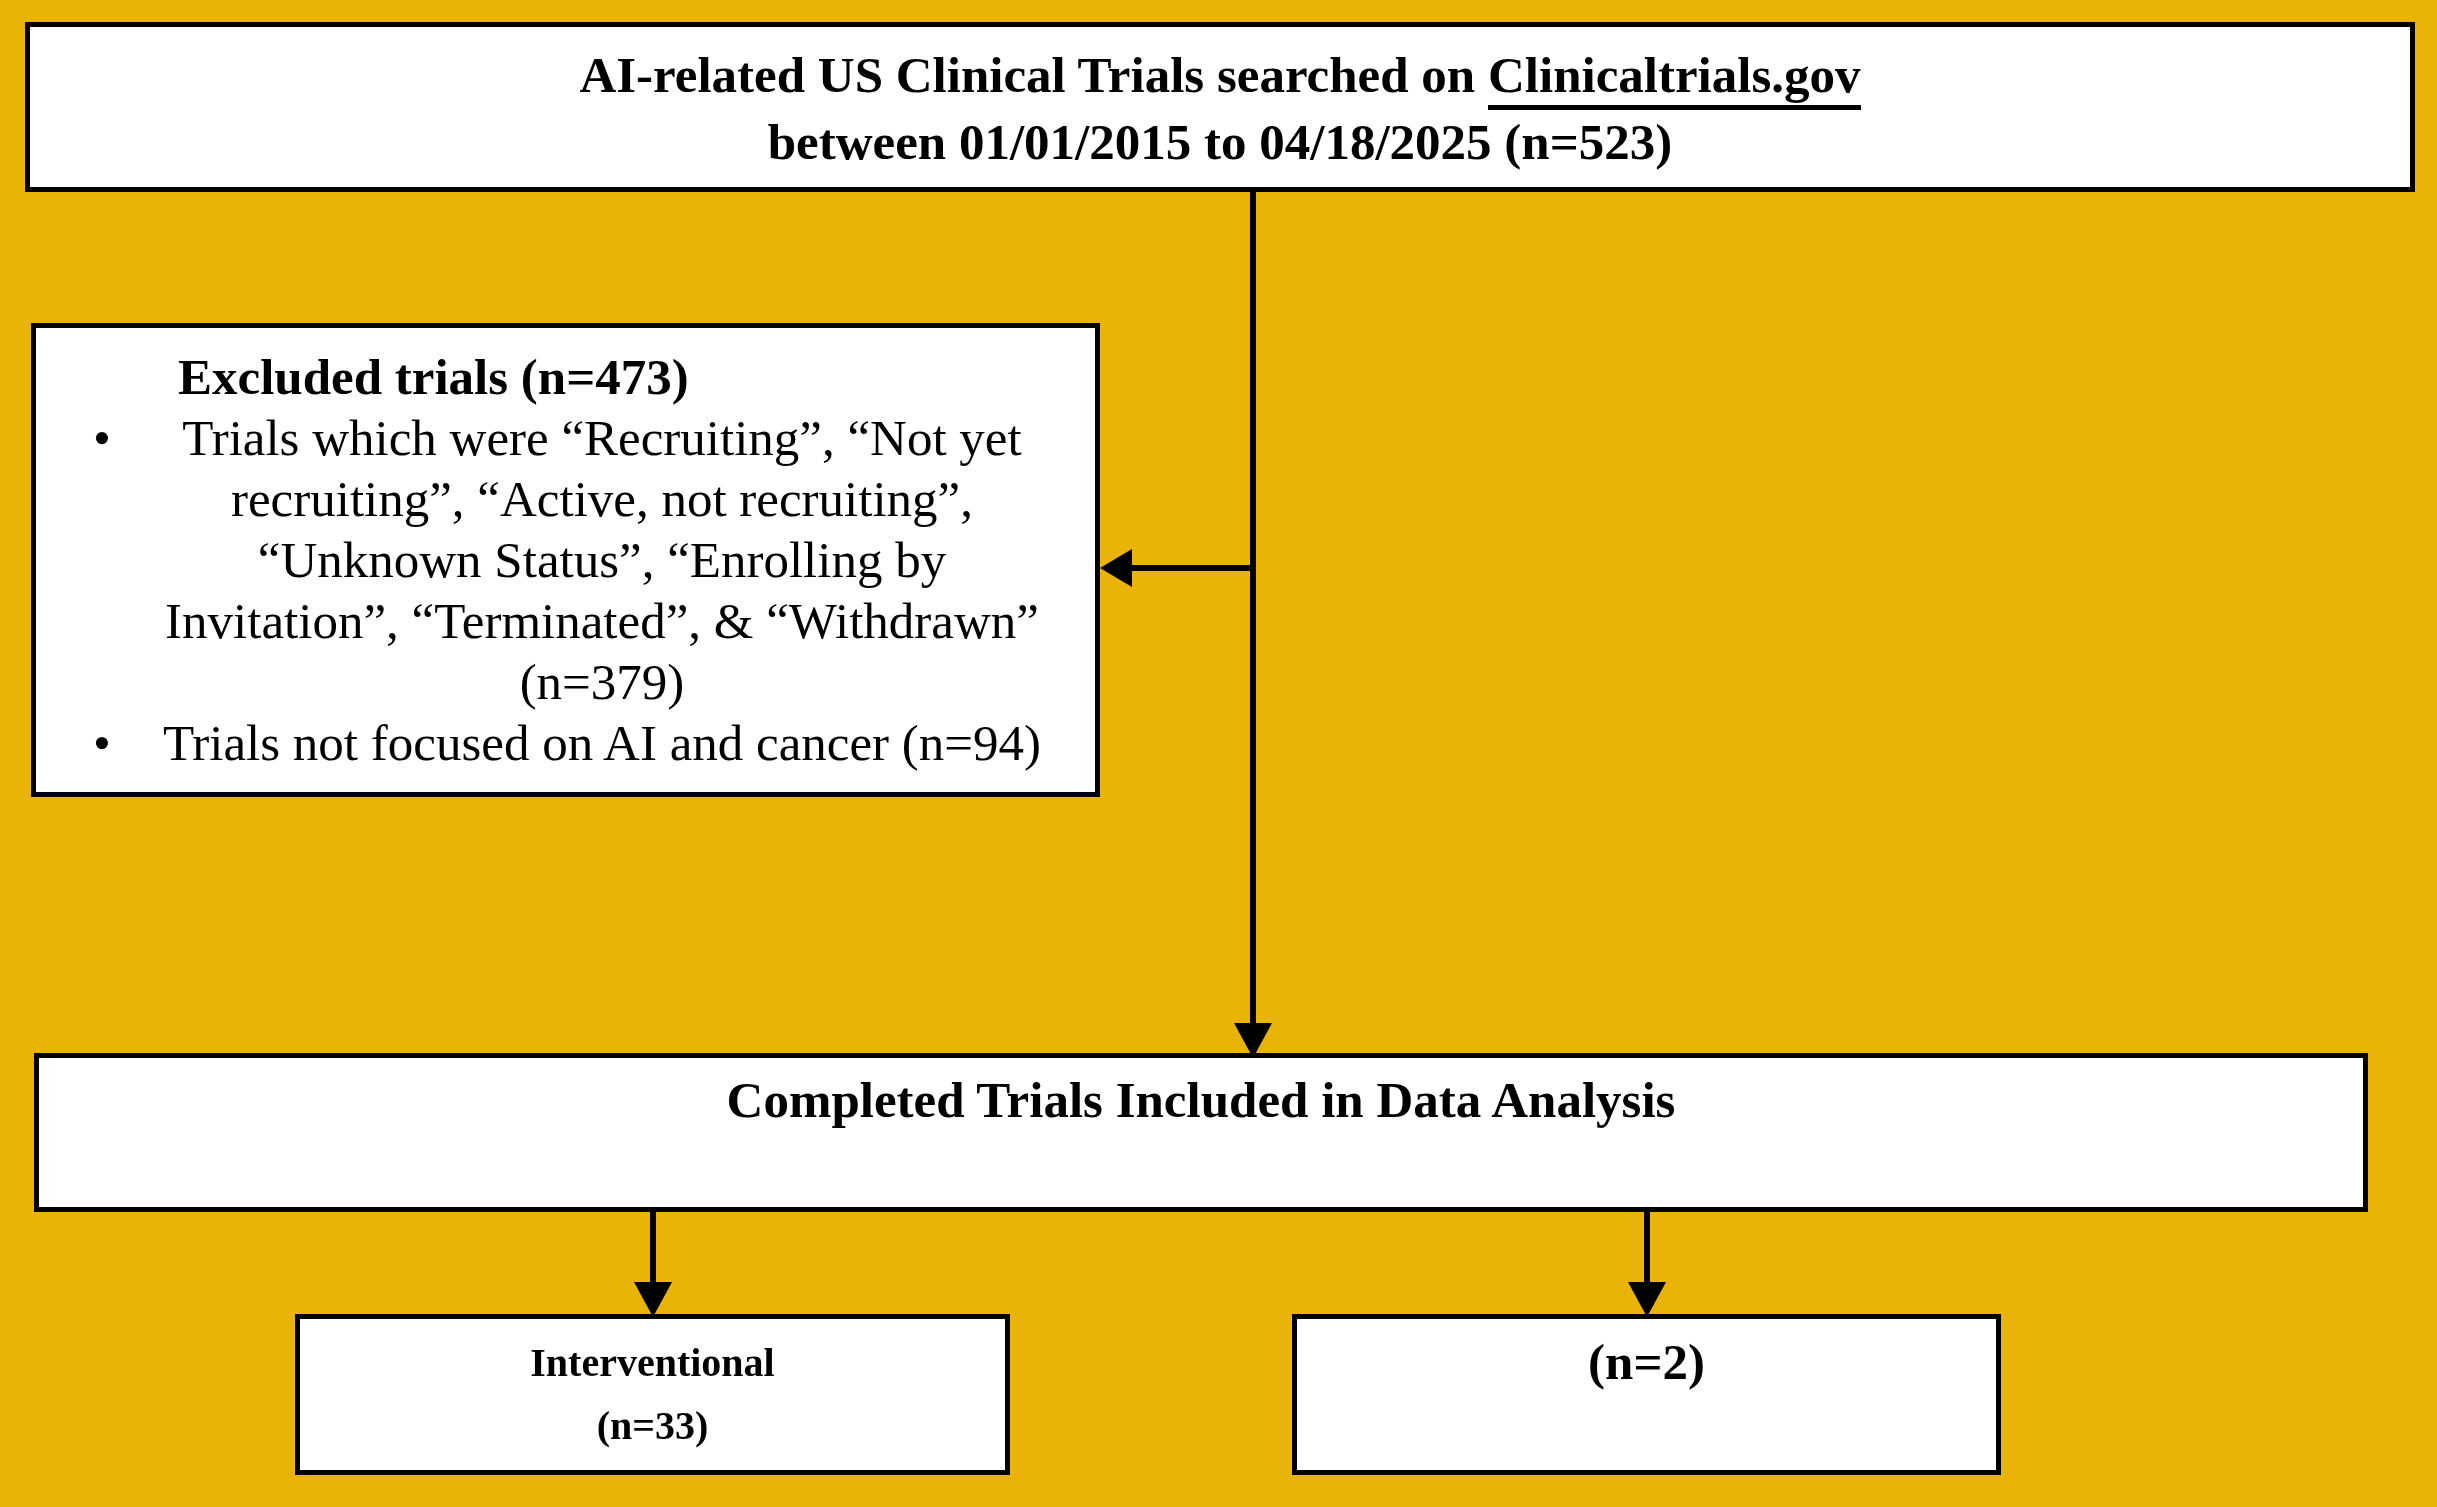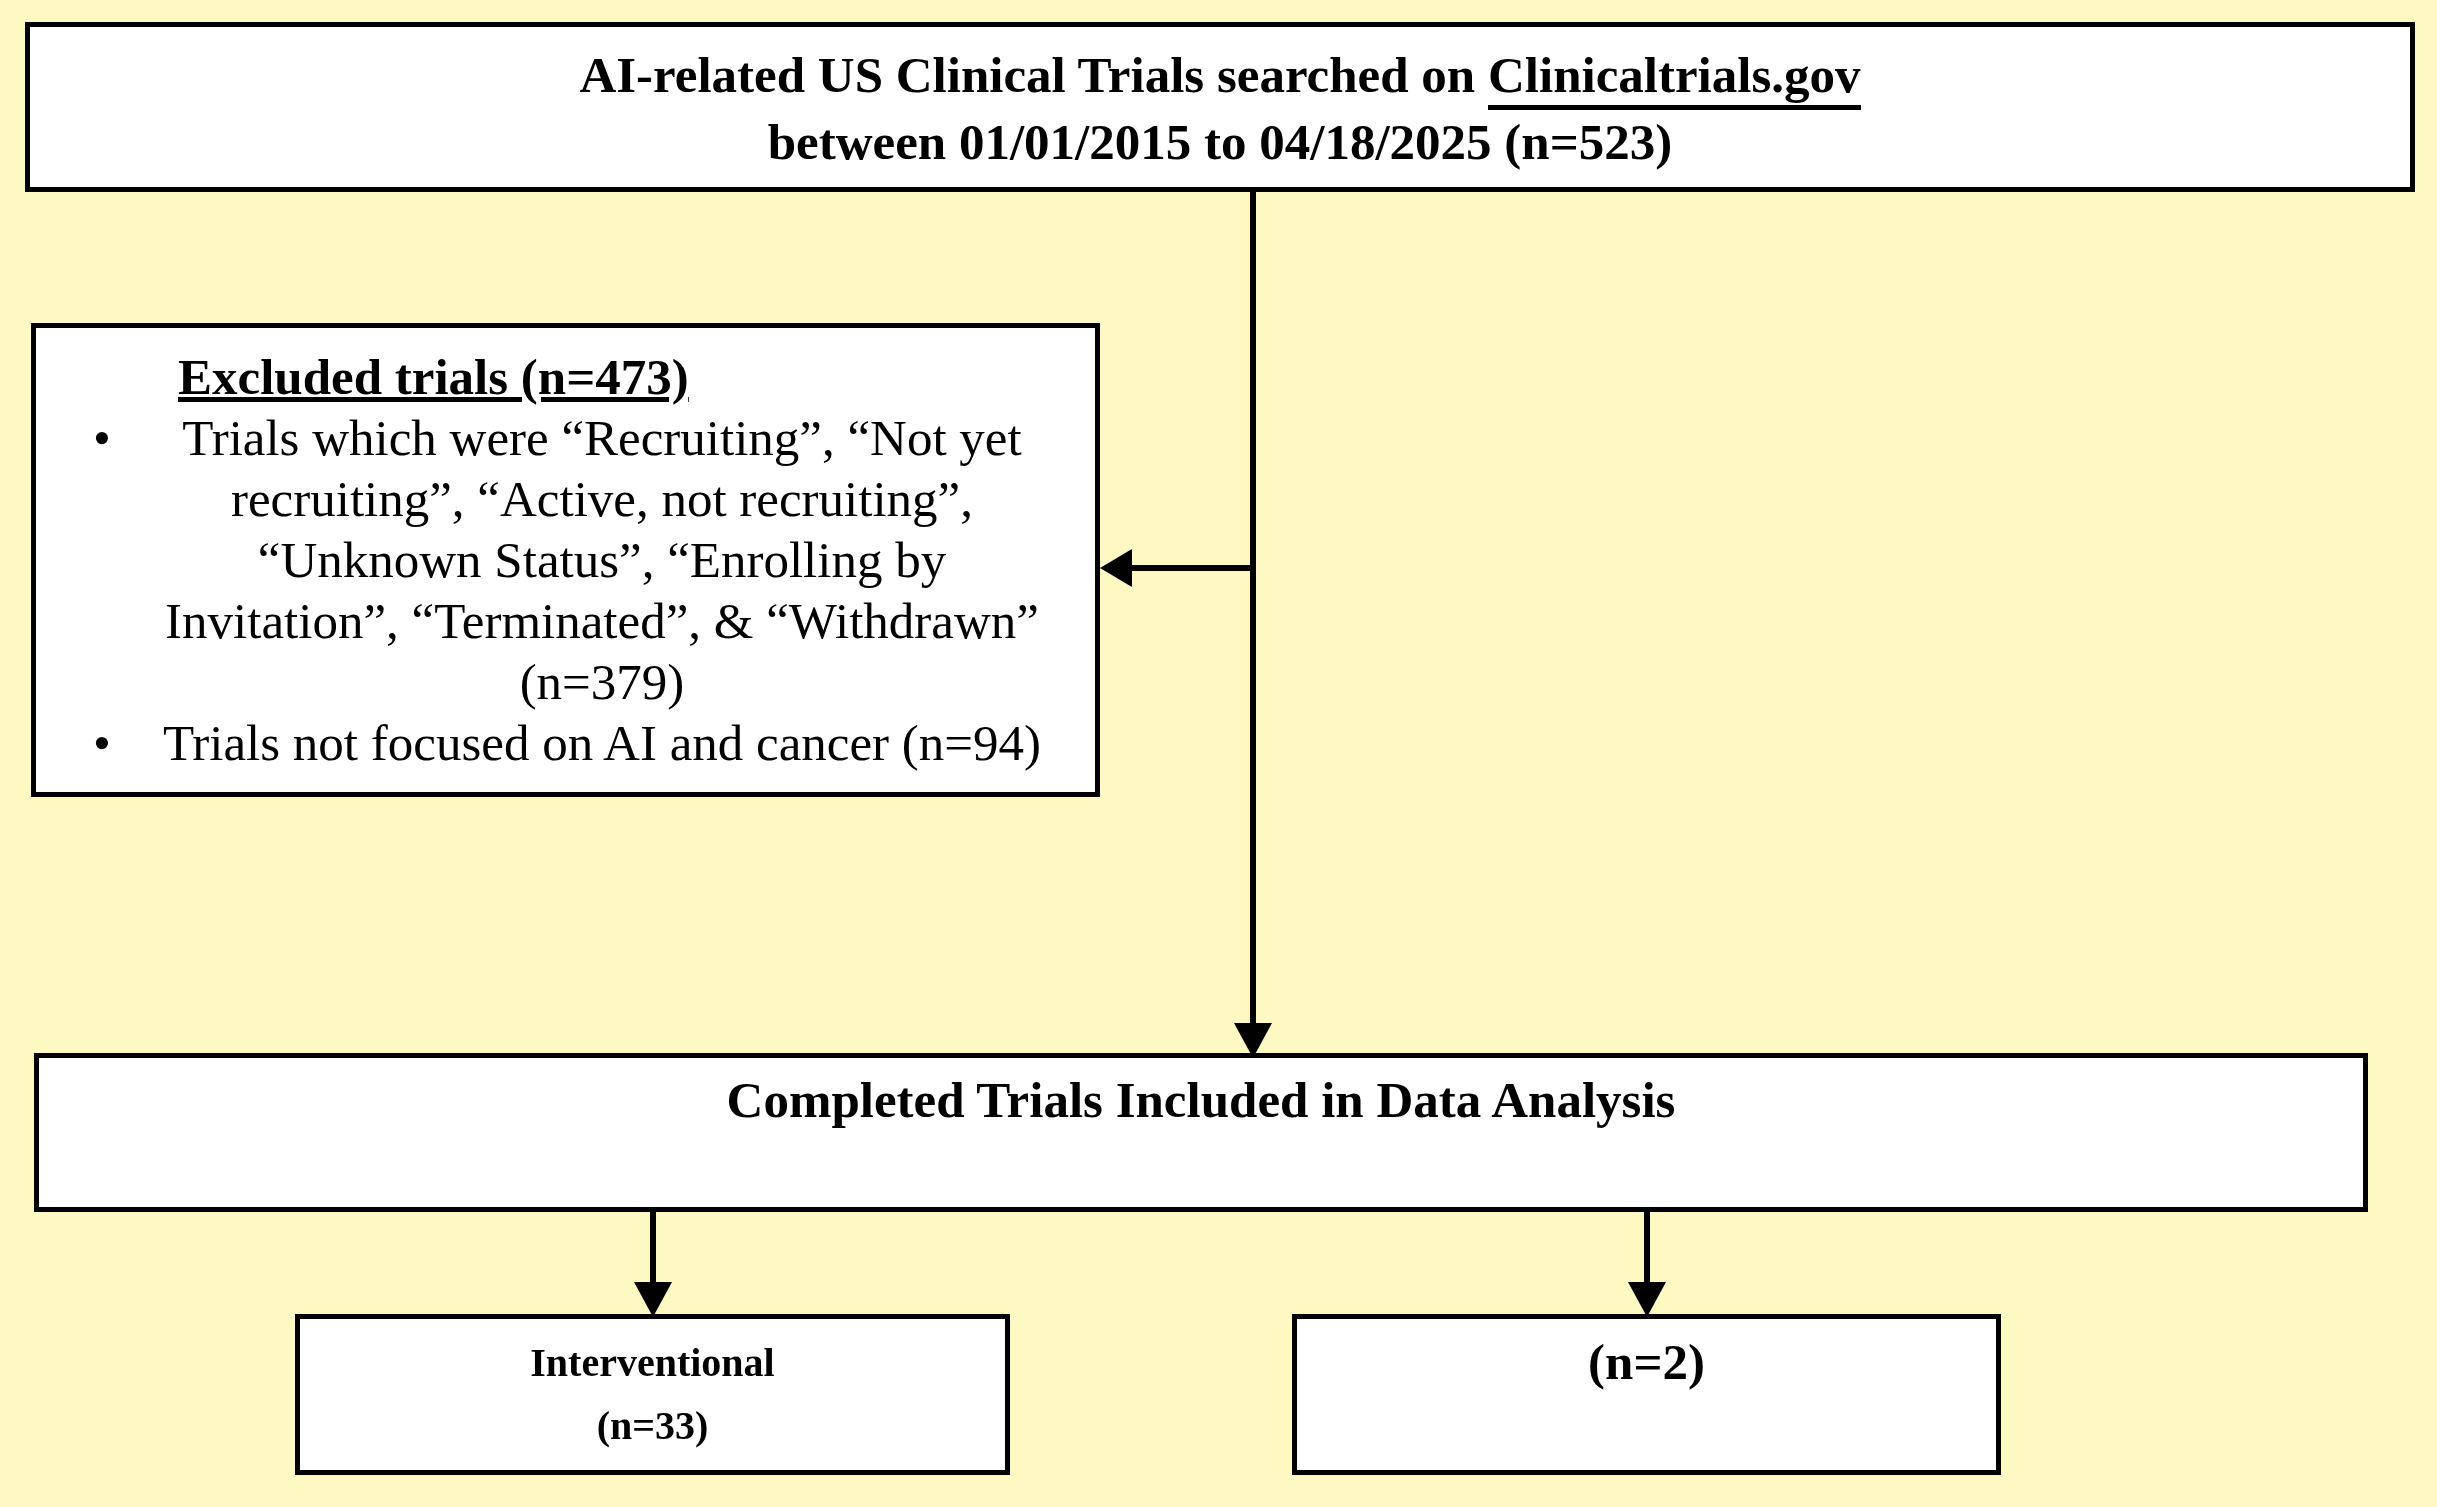--- a/index.html
+++ b/index.html
@@ -11,21 +11,21 @@
     width: 2438px;
     height: 1507px;
     position: relative;
     font-family: "Liberation Serif", serif;
     color: #000000;
   }
   .canvas {
     position: absolute;
     left: 0; top: 0;
     width: 2438px; height: 1507px;
-    background: #fef9c3;
+    background: #eab308;
   }
   .box {
     position: absolute;
     box-sizing: border-box;
     background: #ffffff;
     border: 5.1px solid #000000;
   }
   .centered {
     text-align: center;
     font-weight: bold;
@@ -47,21 +47,20 @@
   .excluded-box {
     left: 31px; top: 323px;
     width: 1069px; height: 474px;
     font-size: 51px;
     line-height: 61px;
     padding-top: 19px;
   }
   .excluded-heading {
     font-weight: bold;
     padding-left: 142px;
-    text-decoration: underline;
   }
   .excluded-list {
     list-style: none;
     margin: 0;
     padding: 0;
     text-align: center;
   }
   .excluded-list li {
     position: relative;
     padding-left: 110px;

